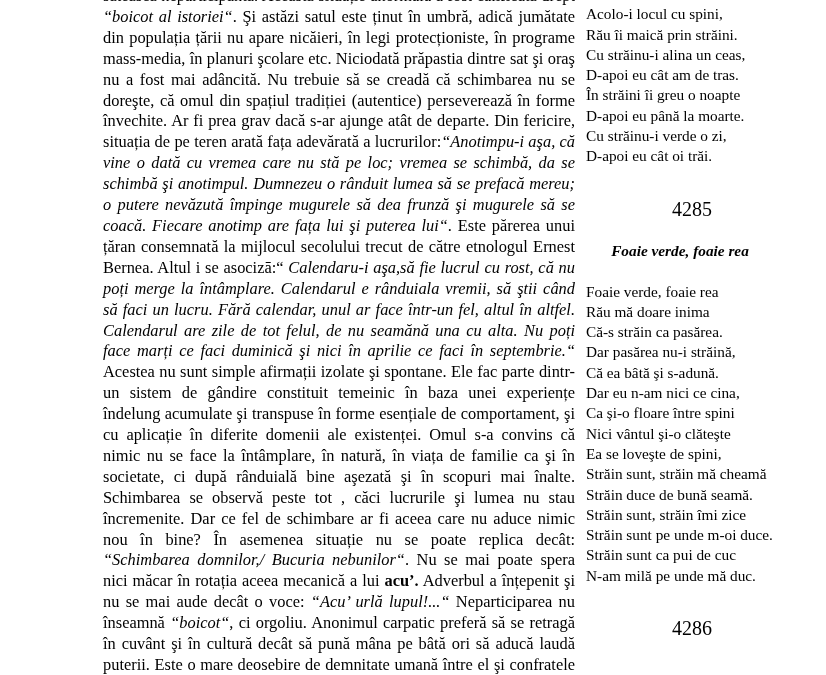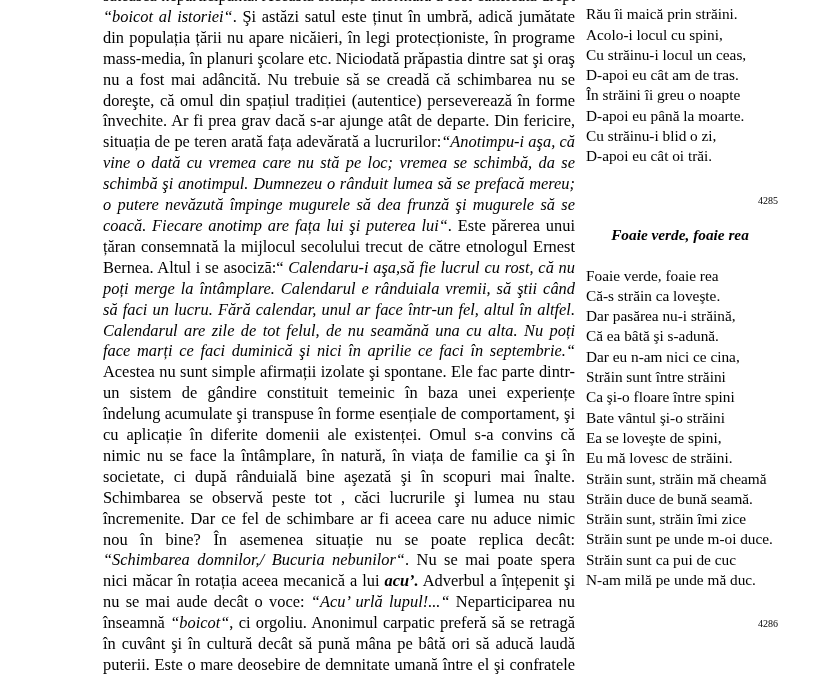--- a/index.html
+++ b/index.html
@@ -34,45 +34,45 @@
     line-height: 20.9px;
     text-align: justify;
     text-justify: inter-word;
     hyphens: none;
   }
   #left-column p {
     margin: 0;
     text-indent: 0;
   }
   .it { font-style: italic; }
-  .bi { font-style: italic; font-weight: bold; }
+  .bi { font-weight: bold; }
 
   
   #right-column {
     position: absolute;
     left: 586px;
     top: -16px;
     width: 240px;
     font-size: 15.3px;
     line-height: 20.3px;
     text-align: left;
   }
   .verse {
     margin: 0;
   }
   .verse-line {
     display: block;
     white-space: nowrap;
   }
   .poem-number {
     display: block;
-    text-align: right;
+    text-align: center;
     width: 188px;
-    margin: 4px;
-    font-size: 10px;
+    margin: 12px;
+    font-size: 20px;
   }
   .poem-title {
     display: block;
     text-align: center;
     width: 188px;
     margin: 0;
     font-style: italic;
     font-weight: bold;
     font-size: 15.3px;
   }
@@ -92,52 +92,51 @@
 
   <div id="left-column">
     <p>sateasca neparticipanta. Aceasta situație anormală a fost calificată drept <span class="it">“boicot al istoriei“</span>. Şi astăzi satul este ținut în umbră, adică jumătate din populația țării nu apare nicăieri, în legi protecționiste, în programe mass-media, în planuri şcolare etc. Niciodată prăpastia dintre sat şi oraş nu a fost mai adâncită. Nu trebuie să se creadă că schimbarea nu se doreşte, că omul din spațiul tradiției (autentice) perseverează în forme învechite. Ar fi prea grav dacă s-ar ajunge atât de departe. Din fericire, situația de pe teren arată fața adevărată a lucrurilor:<span class="it">“Anotimpu-i aşa, că vine o dată cu vremea care nu stă pe loc; vremea se schimbă, da se schimbă şi anotimpul. Dumnezeu o rânduit lumea să se prefacă mereu; o putere nevăzută împinge mugurele să dea frunză şi mugurele să se coacă. Fiecare anotimp are fața lui şi puterea lui“</span>. Este părerea unui țăran consemnată la mijlocul secolului trecut de către etnologul Ernest Bernea. Altul i se asocizā:“ <span class="it">Calendaru-i aşa,să fie lucrul cu rost, că nu poți merge la întâmplare. Calendarul e rânduiala vremii, să ştii când să faci un lucru. Fără calendar, unul ar face într-un fel, altul în altfel. Calendarul are zile de tot felul, de nu seamănă una cu alta. Nu poți face marți ce faci duminică şi nici în aprilie ce faci în septembrie.“</span> Acestea nu sunt simple afirmații izolate şi spontane. Ele fac parte dintr-un sistem de gândire constituit temeinic în baza unei experiențe îndelung acumulate şi transpuse în forme esențiale de comportament, şi cu aplicație în diferite domenii ale existenței. Omul s-a convins că nimic nu se face la întâmplare, în natură, în viața de familie ca şi în societate, ci după rânduială bine aşezată şi în scopuri mai înalte. Schimbarea se observă peste tot , căci lucrurile şi lumea nu stau încremenite. Dar ce fel de schimbare ar fi aceea care nu aduce nimic nou în bine? În asemenea situație nu se poate replica decât: <span class="it">“Schimbarea domnilor,/ Bucuria nebunilor“</span>. Nu se mai poate spera nici măcar în rotația aceea mecanică a lui <span class="bi">acu’.</span> Adverbul a înțepenit şi nu se mai aude decât o voce: <span class="it">“Acu’ urlă lupul!...“</span> Neparticiparea nu înseamnă <span class="it">“boicot“</span>, ci orgoliu. Anonimul carpatic preferă să se retragă în cuvânt şi în cultură decât să pună mâna pe bâtă ori să aducă laudă puterii. Este o mare deosebire de demnitate umană între el şi confratele său din mediul orăşănesc, de mai tîrziu,&nbsp; trecut prin şcoli, gata oricând să intre în slujba puterii pentru un blid de linte.</p>
 
   </div>
 
   <div id="right-column">
 
     <div class="verse">
       <span class="verse-line">Nu mi-a fi cum mi-a fost fata.</span>
+      <span class="verse-line">Acolo-i locul cu spini,</span>
       <span class="verse-line">Rău îi maică prin străini.</span>
-      <span class="verse-line">Acolo-i locul cu spini,</span>
-      <span class="verse-line">Cu străinu-i locul un ceas,</span>
+      <span class="verse-line">Cu străinu-i alina un ceas,</span>
       <span class="verse-line">D-apoi eu cât am de tras.</span>
       <span class="verse-line">În străini îi greu o noapte</span>
       <span class="verse-line">D-apoi eu până la moarte.</span>
-      <span class="verse-line">Cu străinu-i blid o zi,</span>
+      <span class="verse-line">Cu străinu-i verde o zi,</span>
       <span class="verse-line">D-apoi eu cât oi trăi.</span>
     </div>
 
     <span class="sp"></span>
 
     <span class="poem-number">4285</span>
 
     <span class="sp-half"></span>
 
     <span class="poem-title">Foaie verde, foaie rea</span>
 
     <span class="sp-half"></span>
     <span class="sp-half"></span>
 
     <div class="verse">
       <span class="verse-line">Foaie verde, foaie rea</span>
-      <span class="verse-line">Că-s străin ca loveşte.</span>
+      <span class="verse-line">Rău mă doare inima</span>
+      <span class="verse-line">Că-s străin ca pasărea.</span>
       <span class="verse-line">Dar pasărea nu-i străină,</span>
       <span class="verse-line">Că ea bâtă şi s-adună.</span>
       <span class="verse-line">Dar eu n-am nici ce cina,</span>
-      <span class="verse-line">Străin sunt între străini</span>
       <span class="verse-line">Ca şi-o floare între spini</span>
-      <span class="verse-line">Bate vântul şi-o străini</span>
+      <span class="verse-line">Nici vântul şi-o clăteşte</span>
       <span class="verse-line">Ea se loveşte de spini,</span>
-      <span class="verse-line">Eu mă lovesc de străini.</span>
       <span class="verse-line">Străin sunt, străin mă cheamă</span>
       <span class="verse-line">Străin duce de bună seamă.</span>
       <span class="verse-line">Străin sunt, străin îmi zice</span>
       <span class="verse-line">Străin sunt pe unde m-oi duce.</span>
       <span class="verse-line">Străin sunt ca pui de cuc</span>
       <span class="verse-line">N-am milă pe unde mă duc.</span>
     </div>
 
     <span class="sp-half"></span>
     <span class="sp-half"></span>

